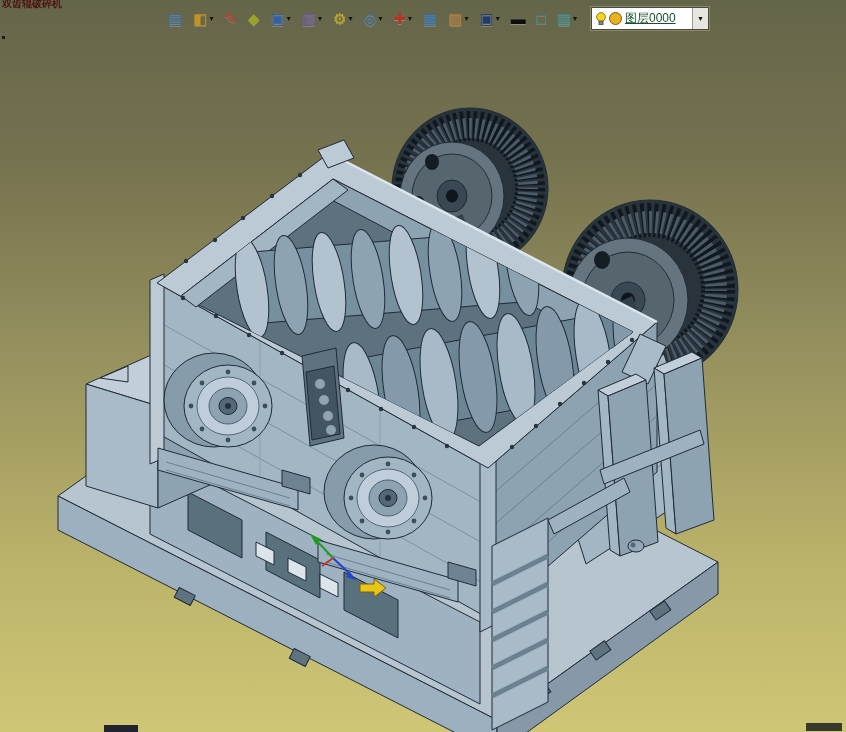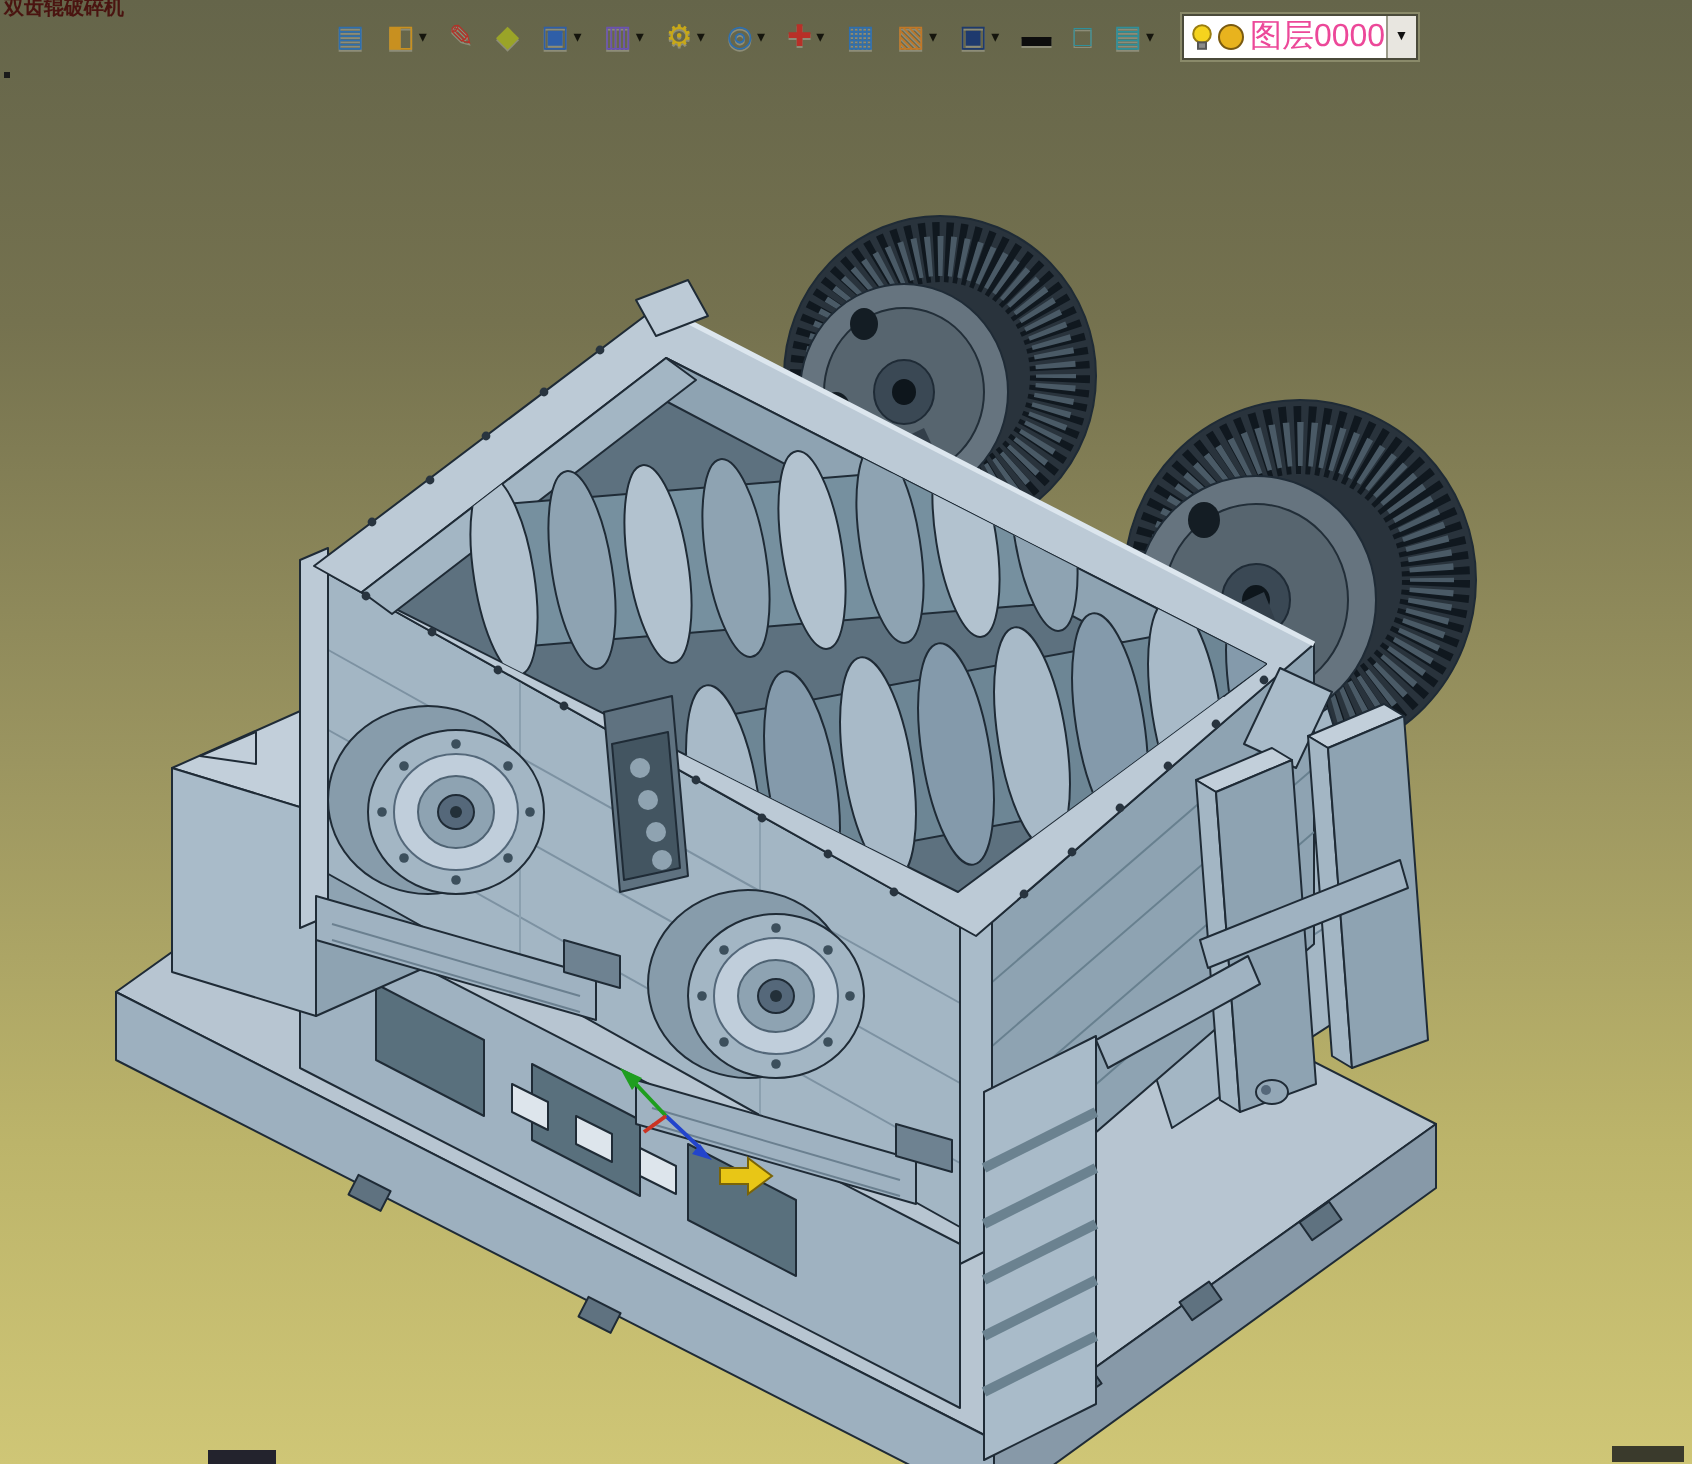--- a/index.html
+++ b/index.html
@@ -29,21 +29,21 @@
   .tb-btn:nth-child(10) .glyph{color:#2f6fae;}
   .tb-btn:nth-child(11) .glyph{color:#c07828;}
   .tb-btn:nth-child(12) .glyph{color:#1e3a6e;}
   .tb-btn:nth-child(13) .glyph{color:#0d0d0d;}
   .tb-btn:nth-child(14) .glyph{color:#2f8f9a;}
   .tb-btn:nth-child(15) .glyph{color:#2f8f9a;}
 
   .layer-combo{display:flex;align-items:center;height:21px;width:116px;background:#ffffff;border:1px solid #4a4a3a;margin-left:8px;box-shadow:0 0 0 1px #8a8a6a;}
   .layer-combo .bulb{margin:0 2px 0 3px;flex:0 0 auto;}
   .swatch{width:11px;height:11px;border-radius:50%;background:#e8b31e;border:1px solid #7a5a10;margin-right:3px;flex:0 0 auto;}
-  .layer-text{font-size:16px;color:#ec4899;white-space:nowrap;}
+  .layer-text{font-size:12px;color:#14532d;white-space:nowrap;text-decoration:underline;}
   .combo-btn{margin-left:auto;width:15px;height:100%;background:#e8e6e0;border-left:1px solid #9a9a8a;display:flex;align-items:center;justify-content:center;font-size:7px;color:#111;cursor:default;}
 
   .viewport{position:absolute;left:0;top:0;z-index:1;}
   .sO{stroke:#1f2b36;stroke-width:1;stroke-linejoin:round;}
 </style>
 </head>
 <body>
 
 <div class="win-title">双齿辊破碎机</div>
 <div class="dot-artifact"></div>

